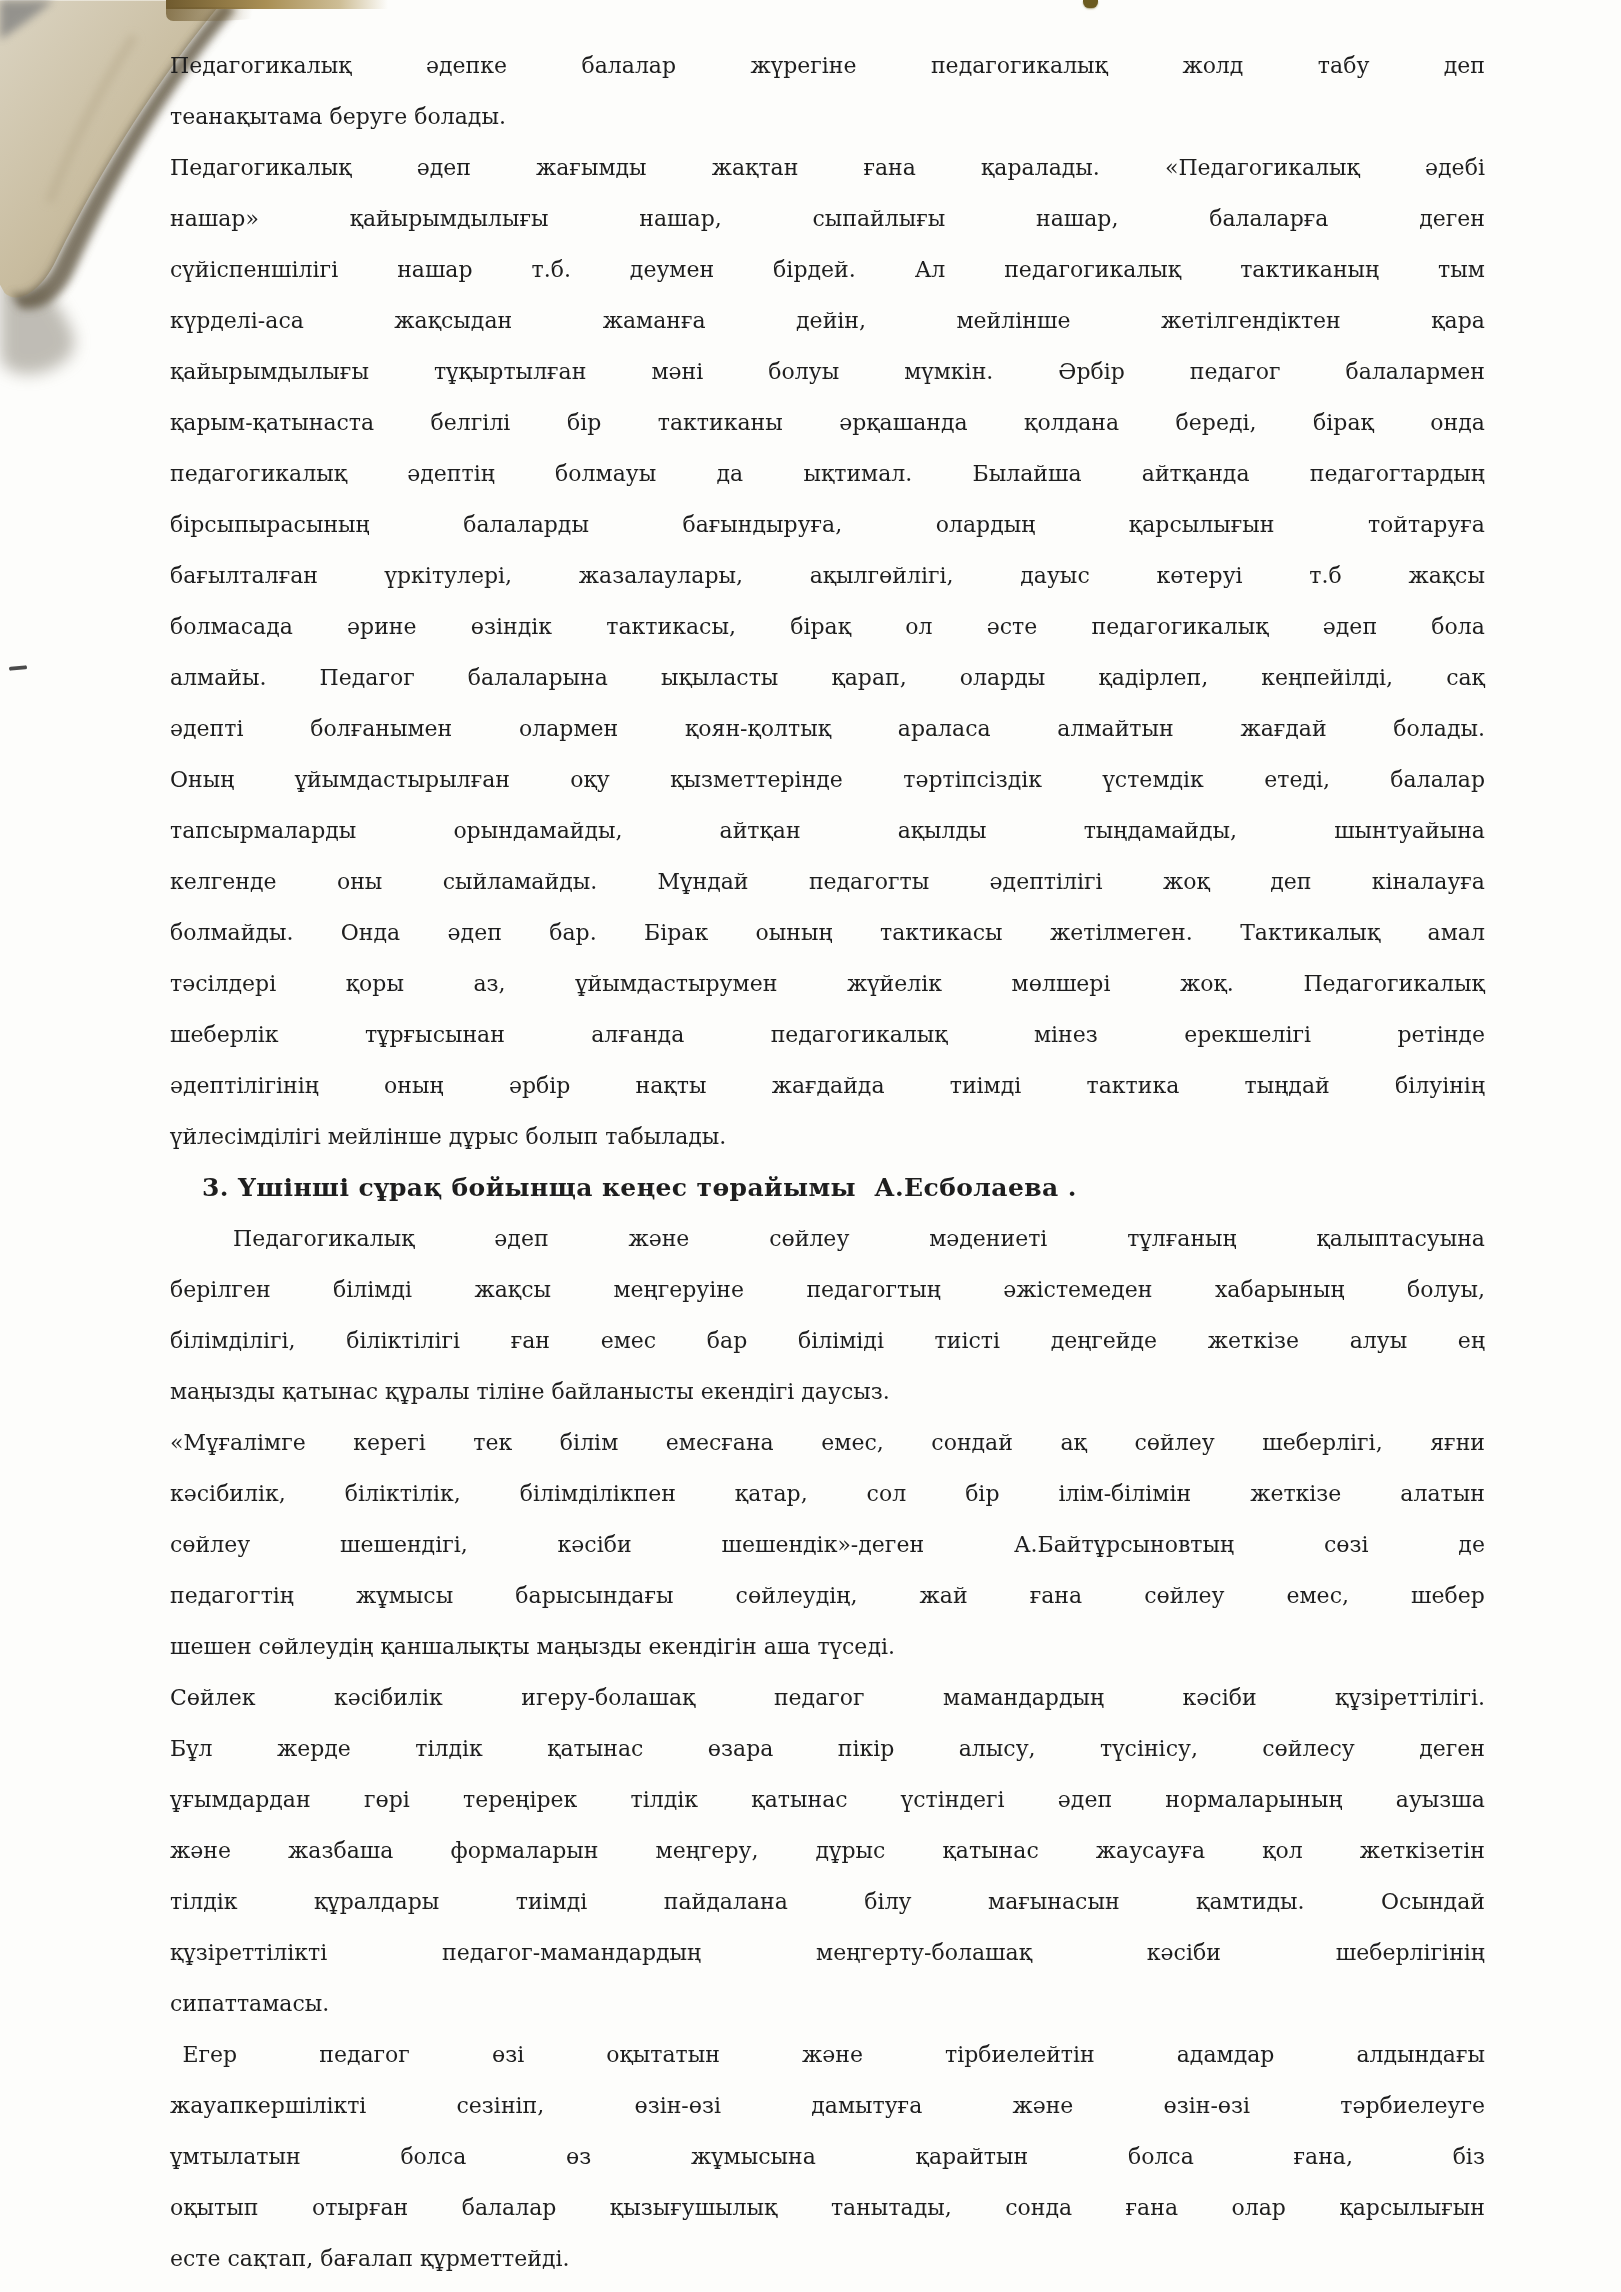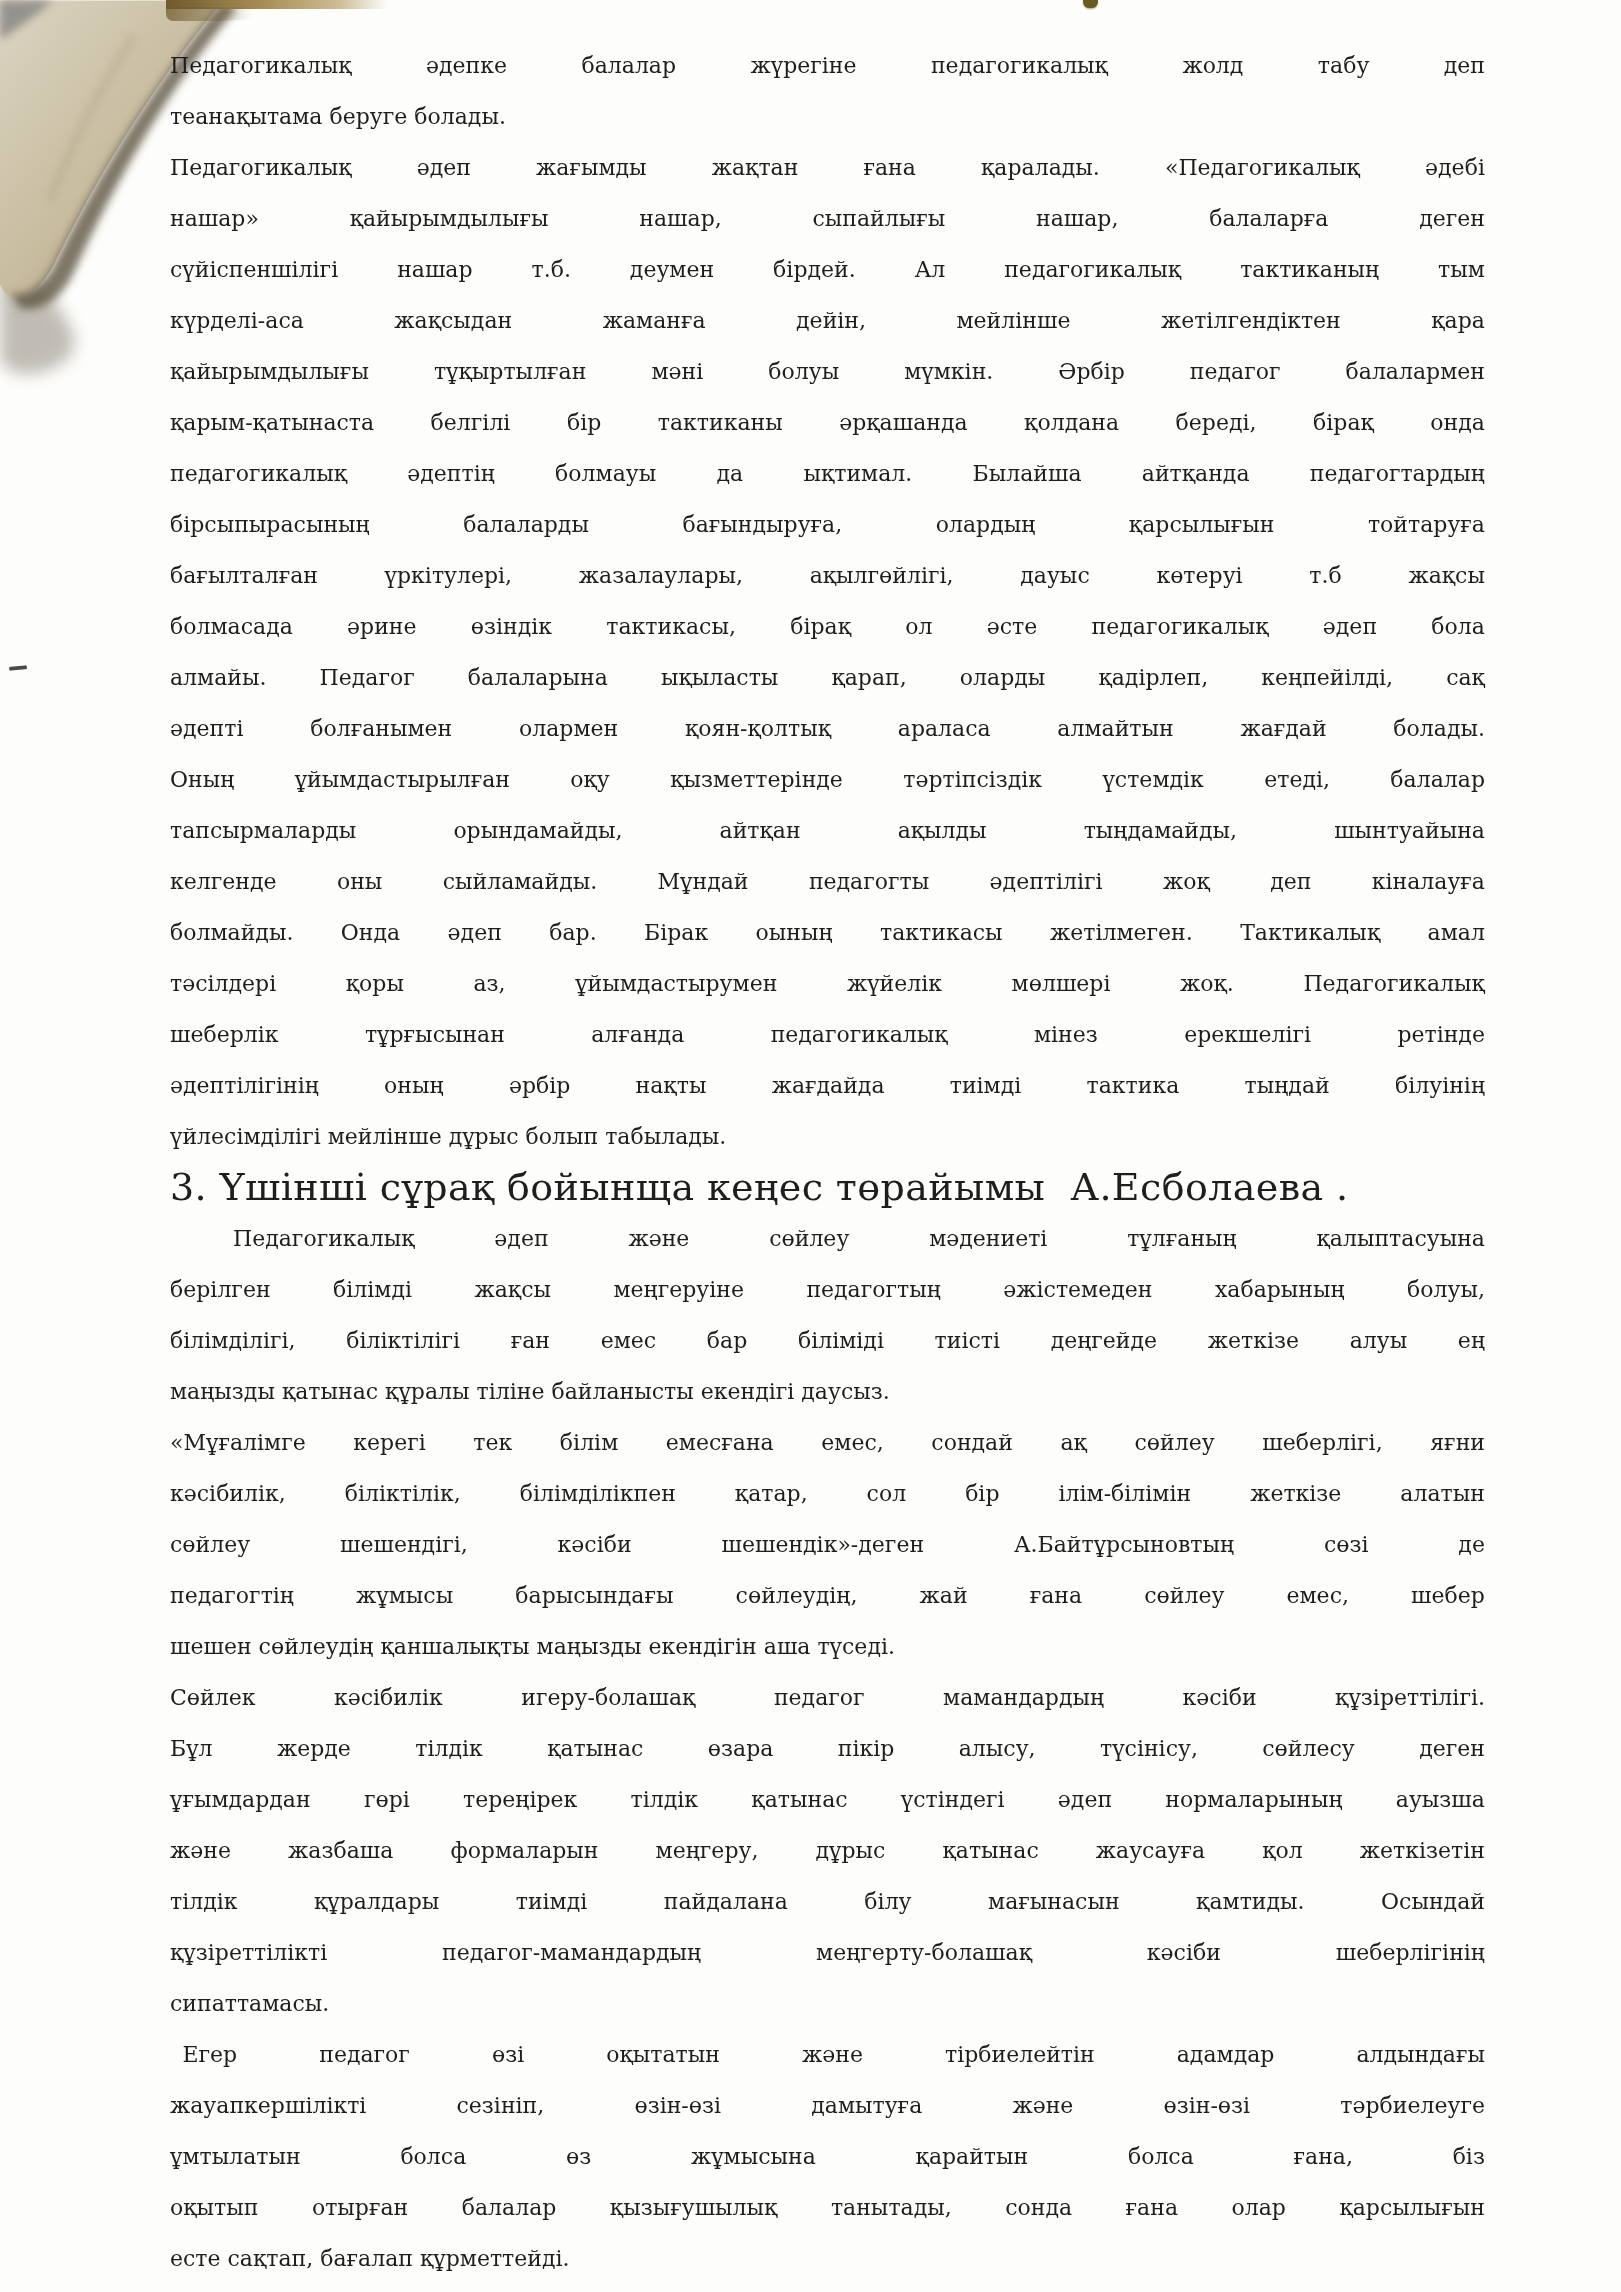--- a/index.html
+++ b/index.html
@@ -22,23 +22,24 @@
     font-size:22px;
     white-space:pre;
   }
   .line.j{
     display:flex;
     justify-content:space-between;
     white-space:normal;
   }
   .line.j span{display:inline-block;}
   .line.b{
-    font-weight:normal;
-    font-size:38px;
+    font-weight:bold;
+    font-size:25px;
     letter-spacing:0.4px;
+    margin-left:32px;
   }
   .curl-svg{position:absolute;left:0;top:0;}
   .top-edge{
     position:absolute;left:166px;top:0;
     width:222px;height:9px;
     background:linear-gradient(90deg,var(--edgeDark,#6f5a2e) 0%,var(--edgeMid,#a98f55) 45%,#cdbd95 78%,rgba(205,189,149,0) 100%);
   }
   .top-edge-wedge{
     position:absolute;left:166px;top:7.2px;
     width:107px;height:14.3px;

